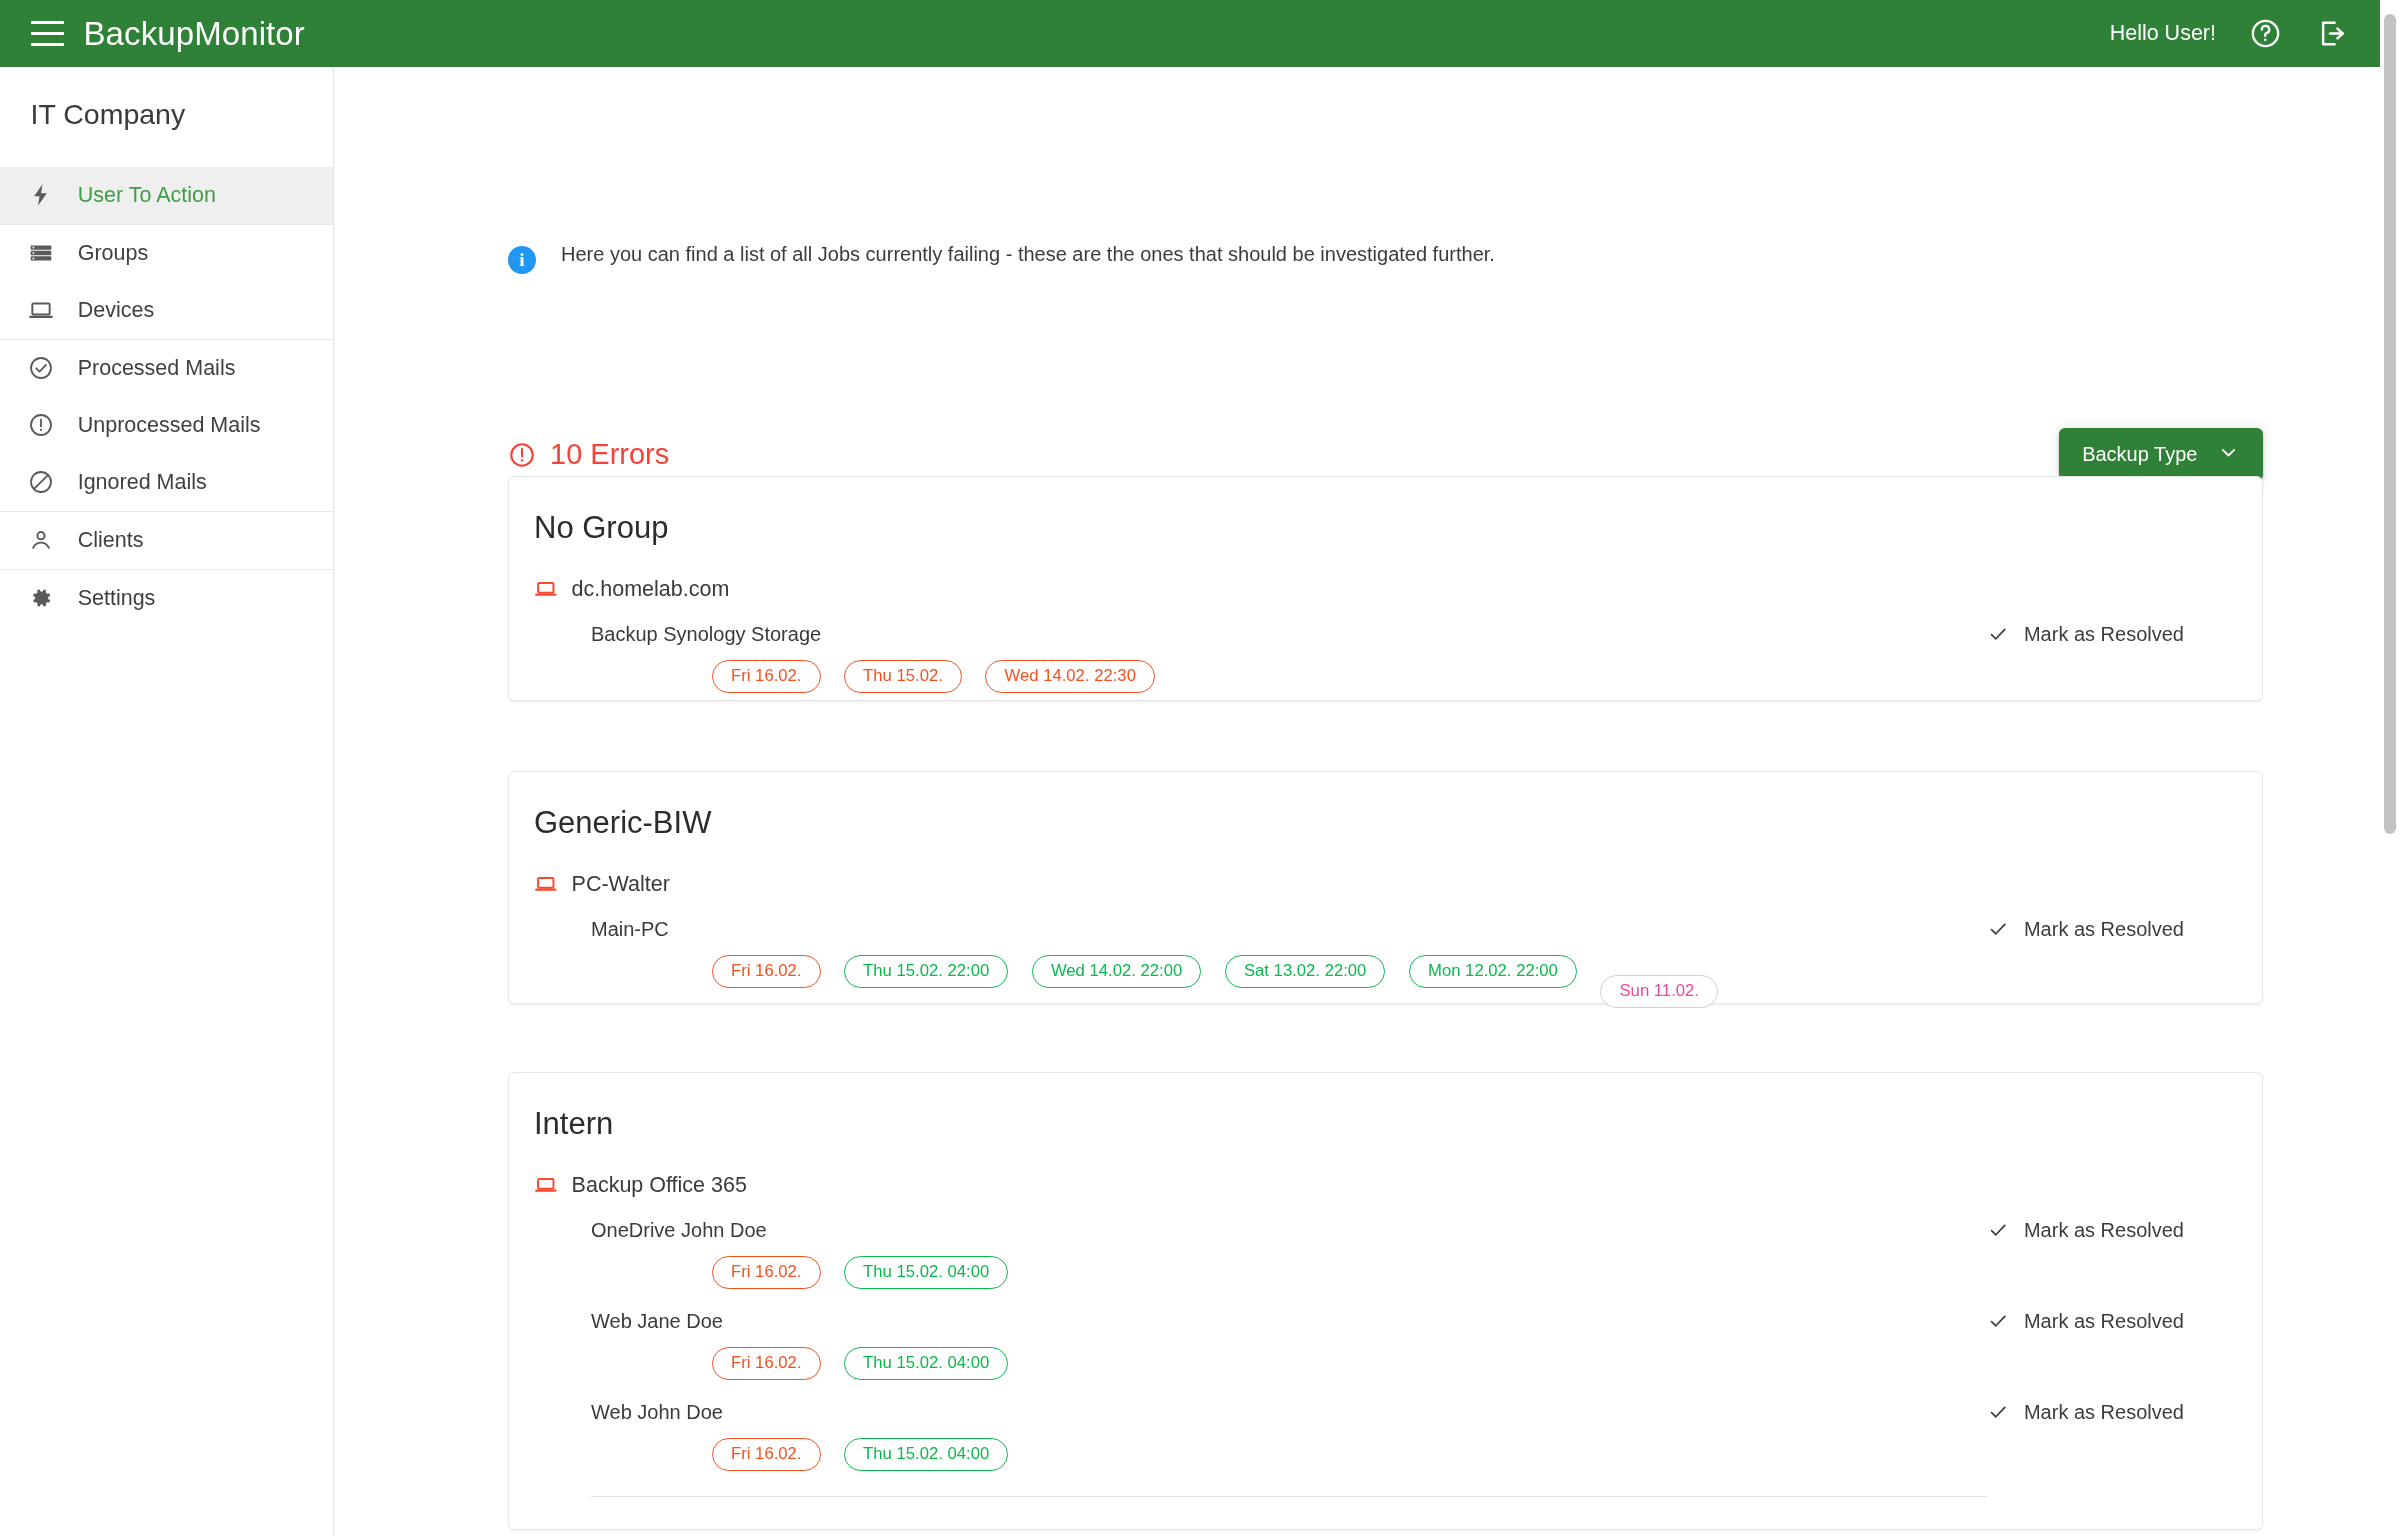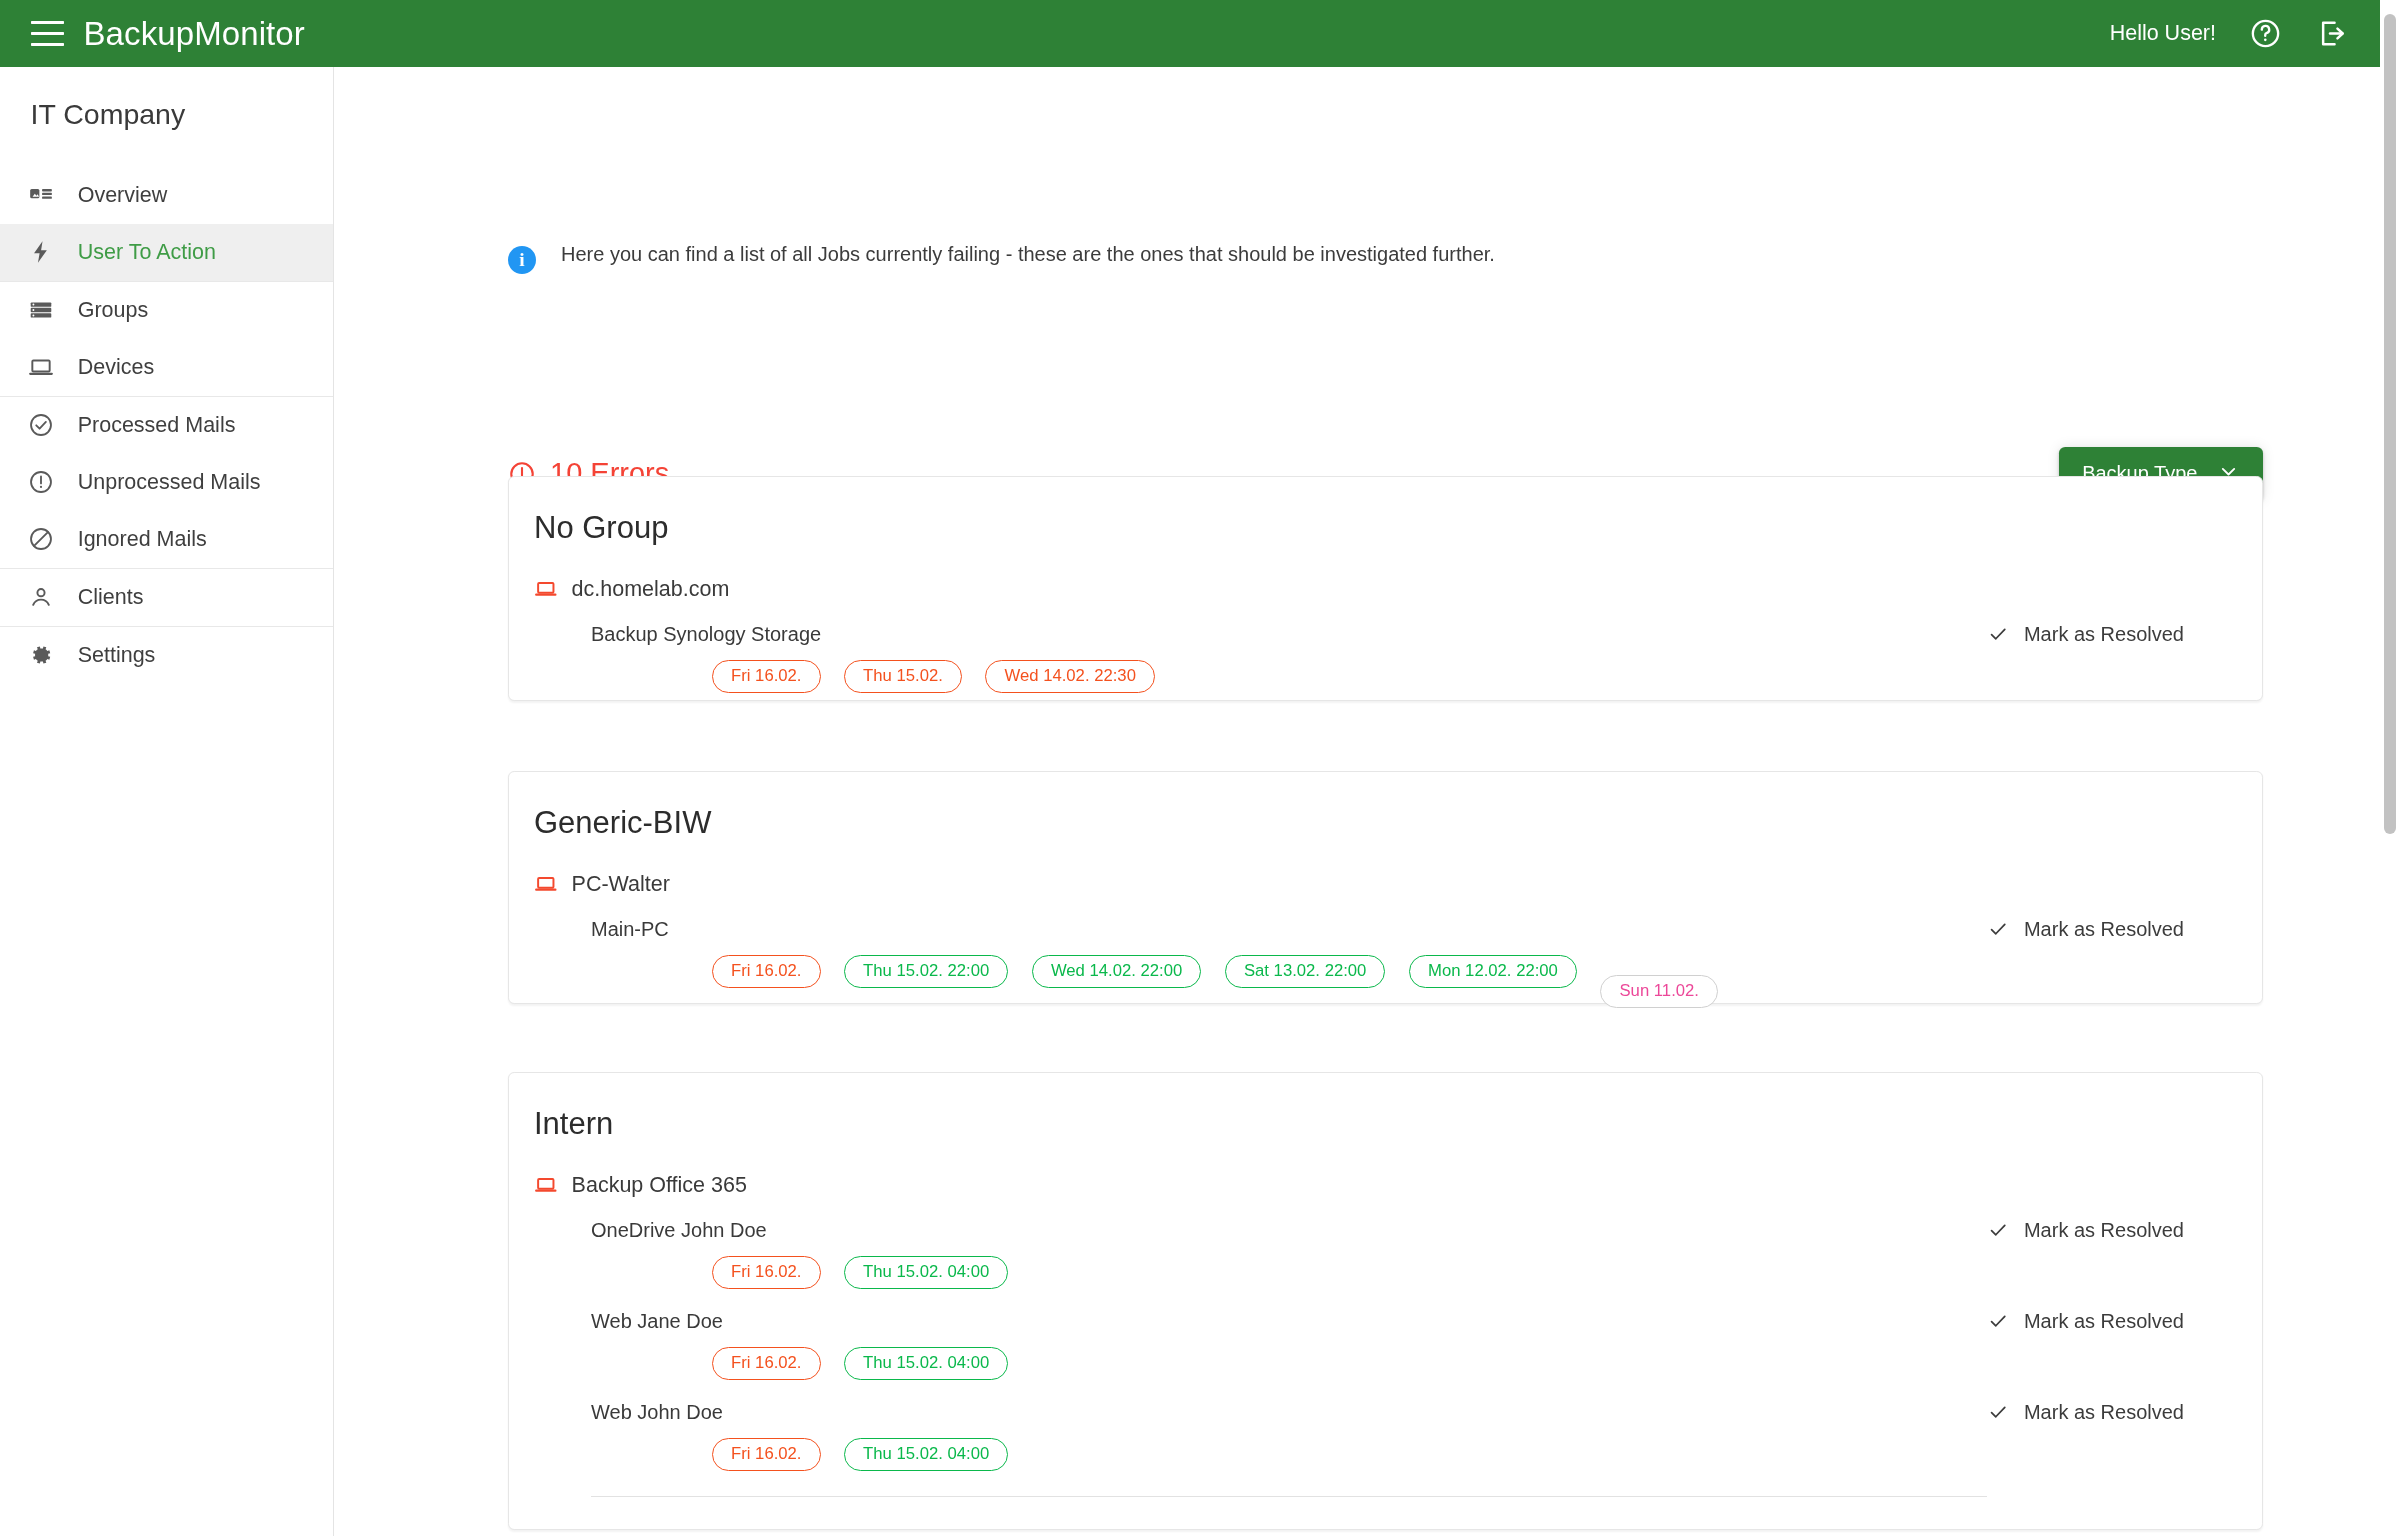--- a/index.html
+++ b/index.html
@@ -121,21 +121,21 @@
     display:flex; align-items:center; justify-content:center;
     flex: 0 0 28px;
     margin-top: 4.2px;
     font-family: "Liberation Serif", serif;
   }
   .info-lines { display:flex; flex-direction:column; gap: 9.7px; }
   .info-line { font-size: 20px; color: #3c3c3c; line-height: 1.2; }
 
   .errors-row {
     position: absolute;
-    top: 376px;
+    top: 357px;
     left: 174px;
     width: 1755px;
     height: 61px;
     display: flex;
     align-items: center;
     justify-content: center;
   }
   .errors-label {
     display: flex;
     align-items: center;
@@ -278,32 +278,20 @@
       </svg>
     </div>
   </div>
 </div>
 
 <div class="sidebar">
   <div class="org-name">IT Company</div>
   <div class="nav">
 
     <div class="nav-group">
-      <div class="nav-item">
-        <span class="nav-icon">
-          <svg width="26" height="26" viewBox="0 0 24 24" fill="#5a5a5a">
-            <rect x="2" y="6.5" width="8.5" height="8.5" rx="1.4"></rect>
-            <path d="M4.2 13.6l2.1-2.7 1.5 1.9 1.1-1.4 1.3 2.2z" fill="#ffffff"></path>
-            <rect x="13" y="6.5" width="9" height="2.2" rx="0.6"></rect>
-            <rect x="13" y="9.9" width="9" height="2.2" rx="0.6"></rect>
-            <rect x="13" y="13.3" width="9" height="2.2" rx="0.6"></rect>
-          </svg>
-        </span>
-        <span class="nav-label">Overview</span>
-      </div>
       <div class="nav-item active">
         <span class="nav-icon">
           <svg width="26" height="26" viewBox="0 0 24 24" fill="#5a5a5a">
             <path d="M13.4 2L5.6 13.2h5.1L9.2 22l8.2-11.7h-5.3z"></path>
           </svg>
         </span>
         <span class="nav-label">User To Action</span>
       </div>
     </div>
 

